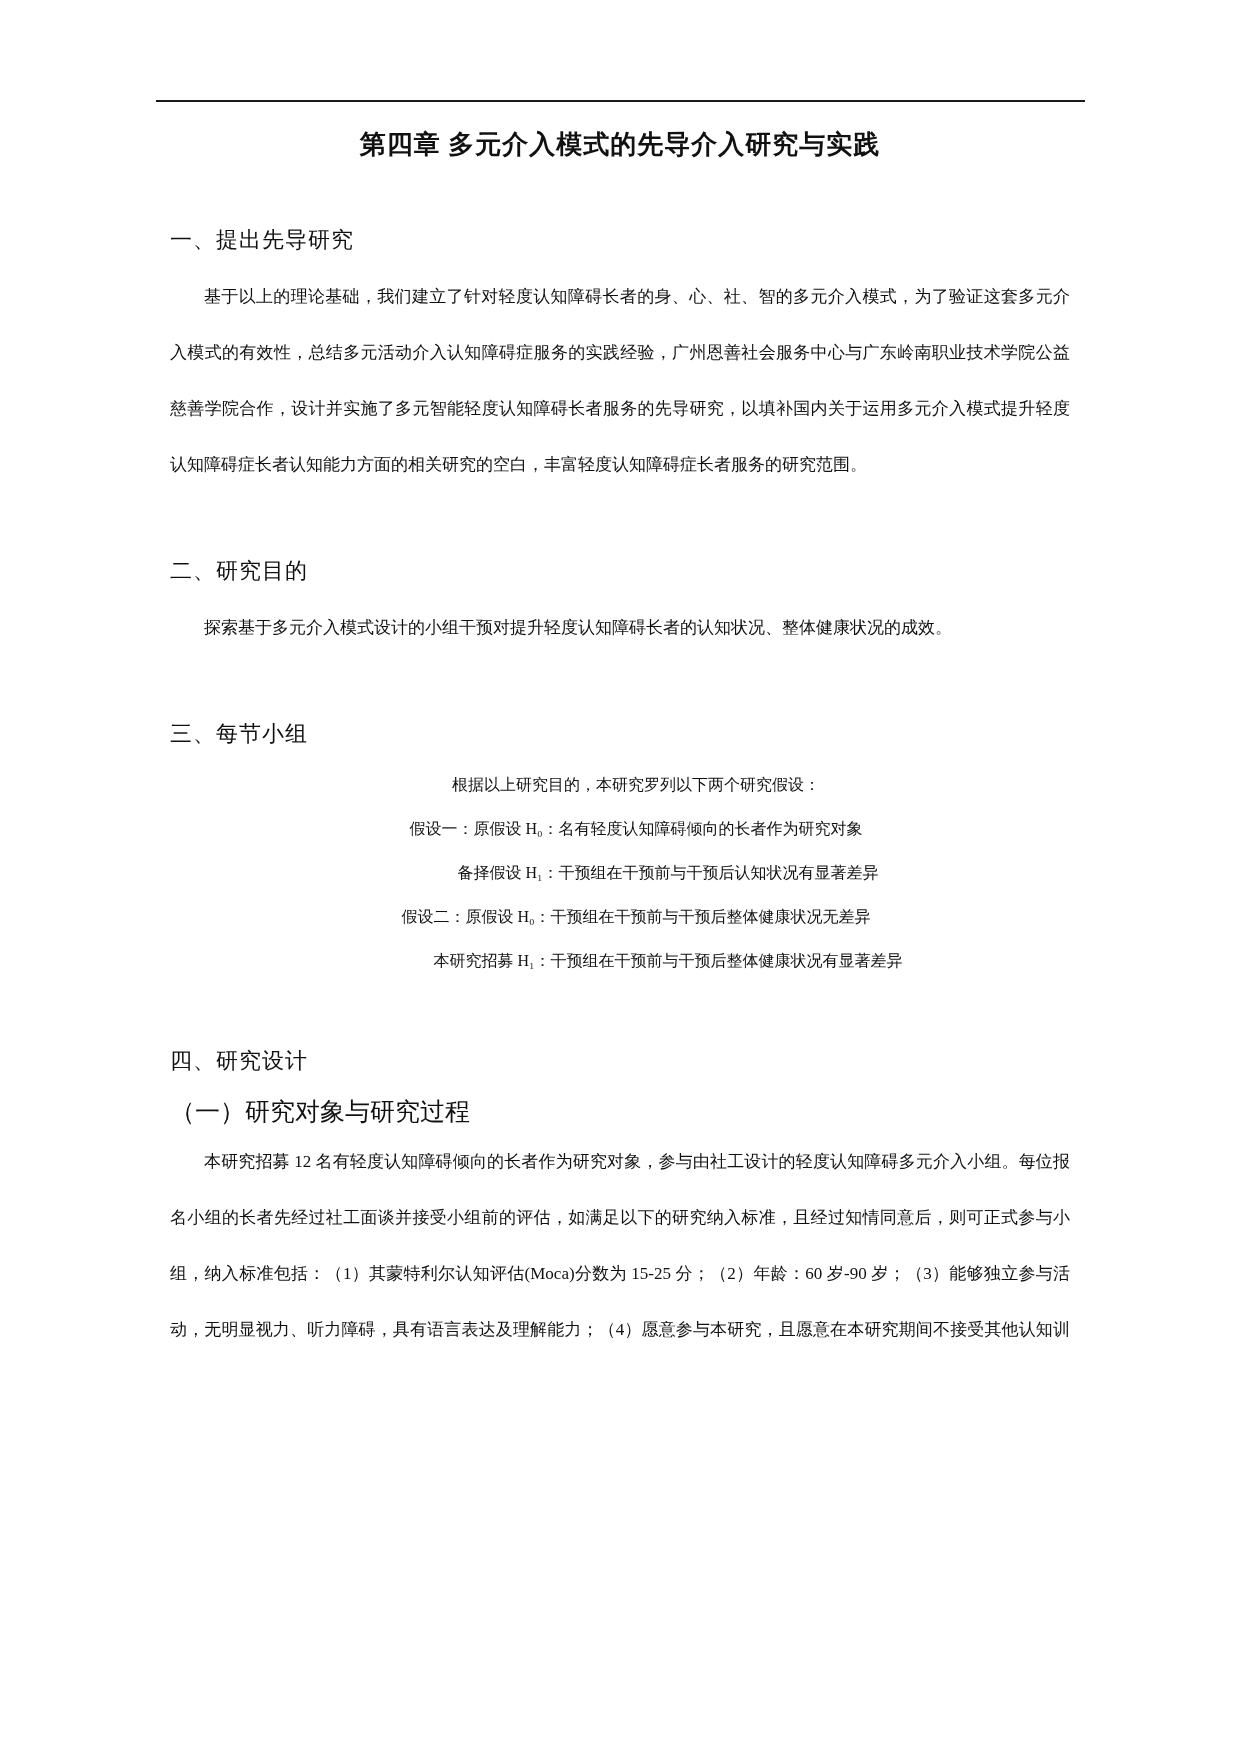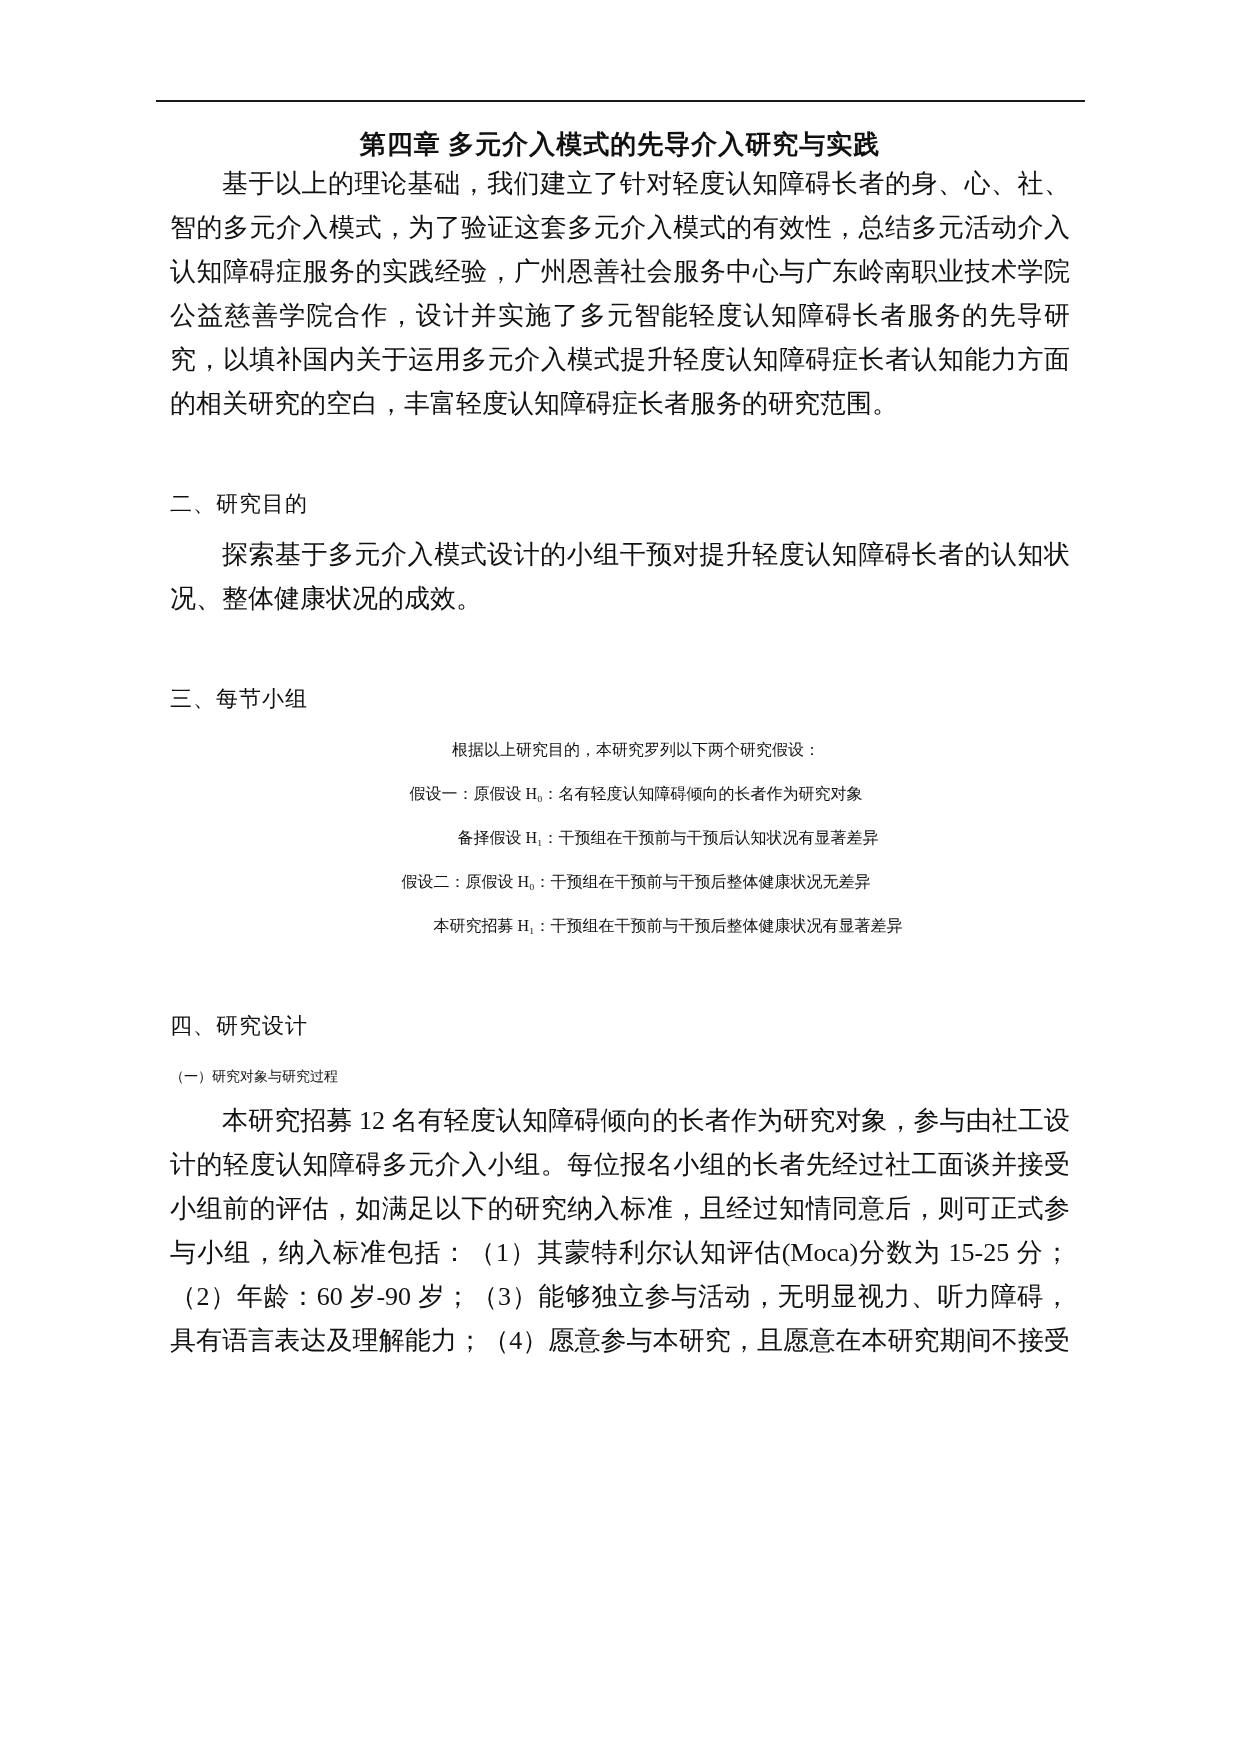--- a/index.html
+++ b/index.html
@@ -38,28 +38,28 @@
   }
   .sec-heading {
     margin: 62px 0 14px 0;
     font-size: 22px;
     line-height: 31px;
     font-weight: 400;
     letter-spacing: 1px;
   }
   .sub-heading {
     margin: 6px 0 0 0;
-    font-size: 14px;
+    font-size: 25px;
     line-height: 44px;
     font-weight: 400;
   }
   .body-para {
     margin: 0;
-    font-size: 26px;
-    line-height: 44px;
+    font-size: 17px;
+    line-height: 56px;
     text-align: justify;
     text-indent: 2em;
   }
   .hyp-line {
     margin: 0;
     font-size: 16px;
     line-height: 44px;
     text-align: center;
   }
   .indent-2 { padding-left: 2em; }
@@ -83,20 +83,21 @@
 
 <div class="page">
 
   <div class="header-rule"></div>
 
   <div class="content">
 
     <h1 class="doc-title">第四章 多元介入模式的先导介入研究与实践</h1>
 
     <section>
+      <h2 class="sec-heading">一、提出先导研究</h2>
       <p class="body-para">基于以上的理论基础，我们建立了针对轻度认知障碍长者的身、心、社、智的多元介入模式，为了验证这套多元介入模式的有效性，总结多元活动介入认知障碍症服务的实践经验，广州恩善社会服务中心与广东岭南职业技术学院公益慈善学院合作，设计并实施了多元智能轻度认知障碍长者服务的先导研究，以填补国内关于运用多元介入模式提升轻度认知障碍症长者认知能力方面的相关研究的空白，丰富轻度认知障碍症长者服务的研究范围。</p>
     </section>
 
     <section>
       <h2 class="sec-heading">二、研究目的</h2>
       <p class="body-para">探索基于多元介入模式设计的小组干预对提升轻度认知障碍长者的认知状况、整体健康状况的成效。</p>
     </section>
 
     <section>
       <h2 class="sec-heading">三、每节小组</h2>

